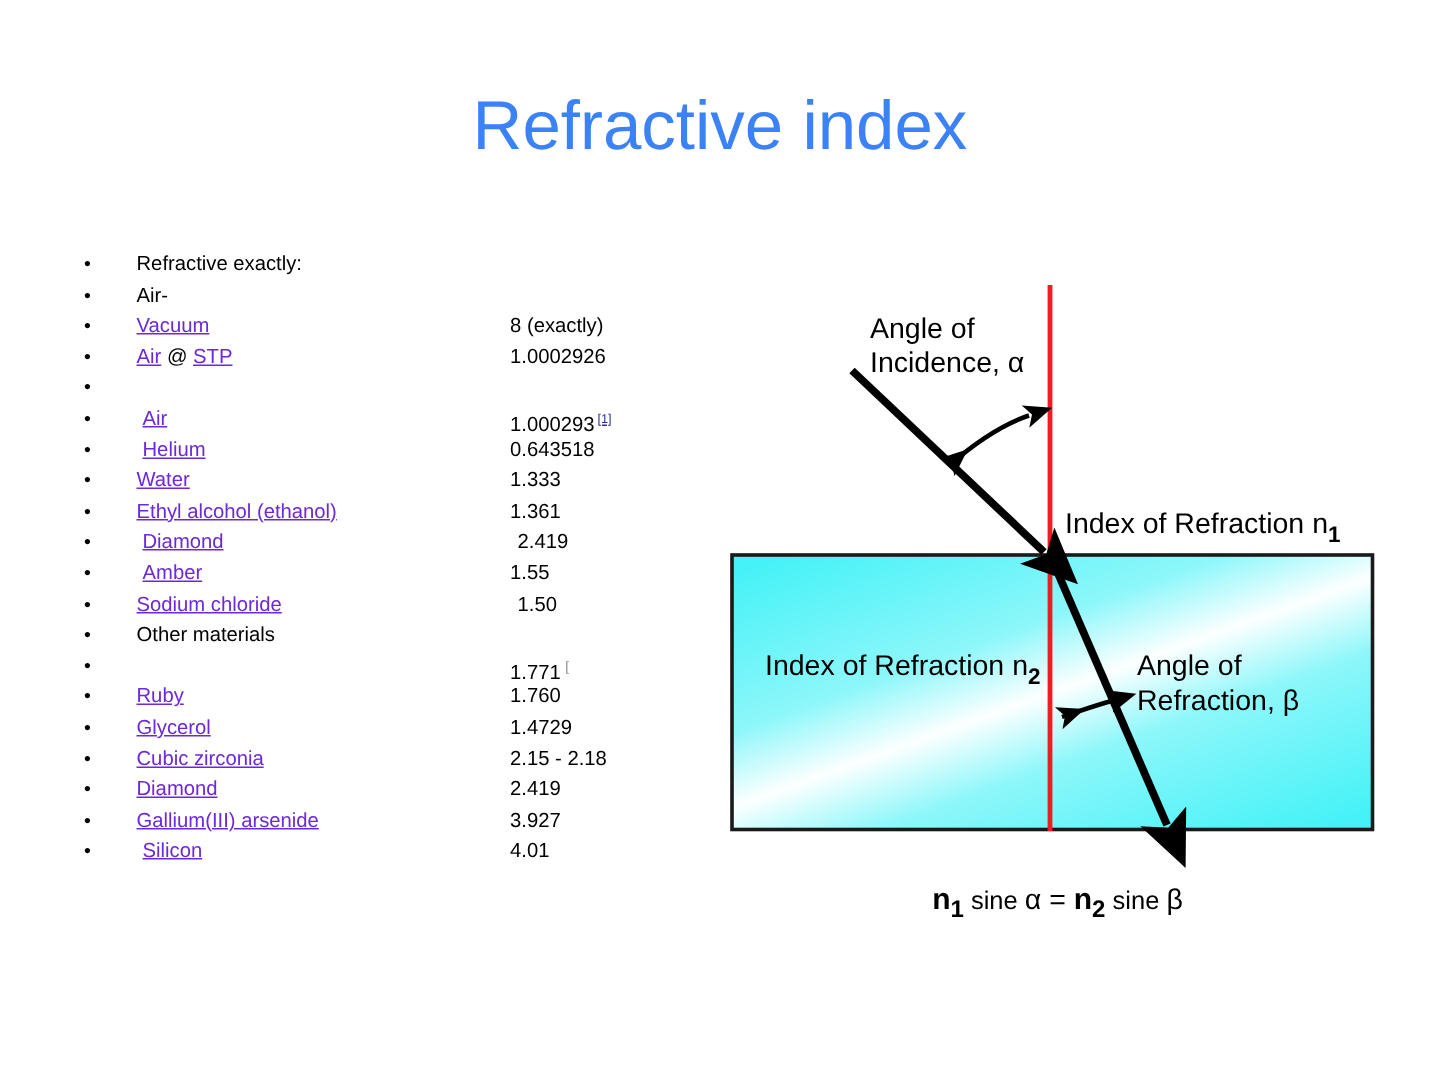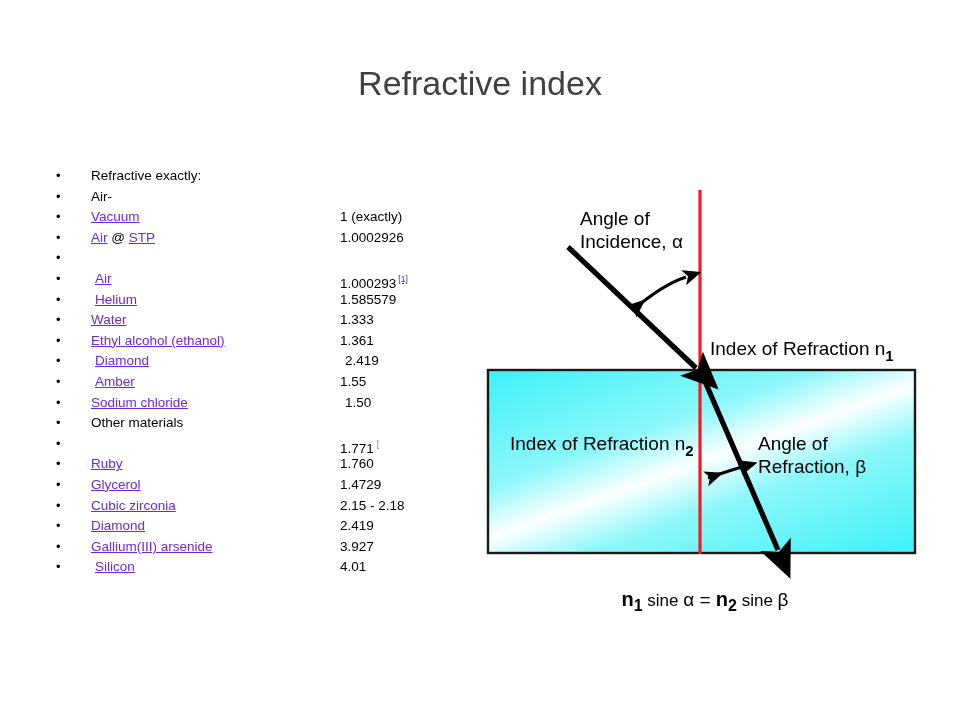--- a/index.html
+++ b/index.html
@@ -23,24 +23,24 @@
     background: #ffffff;
   }
 
   
   #title {
     position: absolute;
     left: 0;
     top: 55px;
     width: 960px;
     text-align: center;
-    font-size: 34px;
+    font-size: 46px;
     font-weight: 400;
     line-height: 56px;
-    color: #404040;
+    color: #3b82f6;
     letter-spacing: 0px;
   }
 
   
   #bullets {
     position: absolute;
     left: 52px;
     top: 166px;
     width: 420px;
   }
@@ -118,39 +118,39 @@
         <span class="bullet">•</span>
         <span class="rowtext"><span class="plain">Refractive exactly:</span></span>
       </div>
       <div class="row">
         <span class="bullet">•</span>
         <span class="rowtext"><span class="plain">Air-</span></span>
       </div>
       <div class="row">
         <span class="bullet">•</span>
         <span class="rowtext"><span class="lnk">Vacuum</span></span>
-        <span class="val"><span>1 (exactly)</span></span>
+        <span class="val"><span>8 (exactly)</span></span>
       </div>
       <div class="row">
         <span class="bullet">•</span>
         <span class="rowtext"><span class="lnk">Air</span><span class="plain"> @ </span><span class="lnk">STP</span></span>
         <span class="val"><span>1.0002926</span></span>
       </div>
       <div class="row">
         <span class="bullet">•</span>
       </div>
       <div class="row">
         <span class="bullet">•</span>
         <span class="rowtext ind1"><span class="lnk">Air</span></span>
         <span class="val"><span>1.000293</span><span class="cite">[1]</span></span>
       </div>
       <div class="row">
         <span class="bullet">•</span>
         <span class="rowtext ind1"><span class="lnk">Helium</span></span>
-        <span class="val"><span>1.585579</span></span>
+        <span class="val"><span>0.643518</span></span>
       </div>
       <div class="row">
         <span class="bullet">•</span>
         <span class="rowtext"><span class="lnk">Water</span></span>
         <span class="val"><span>1.333</span></span>
       </div>
       <div class="row">
         <span class="bullet">•</span>
         <span class="rowtext"><span class="lnk">Ethyl alcohol (ethanol)</span></span>
         <span class="val"><span>1.361</span></span>

